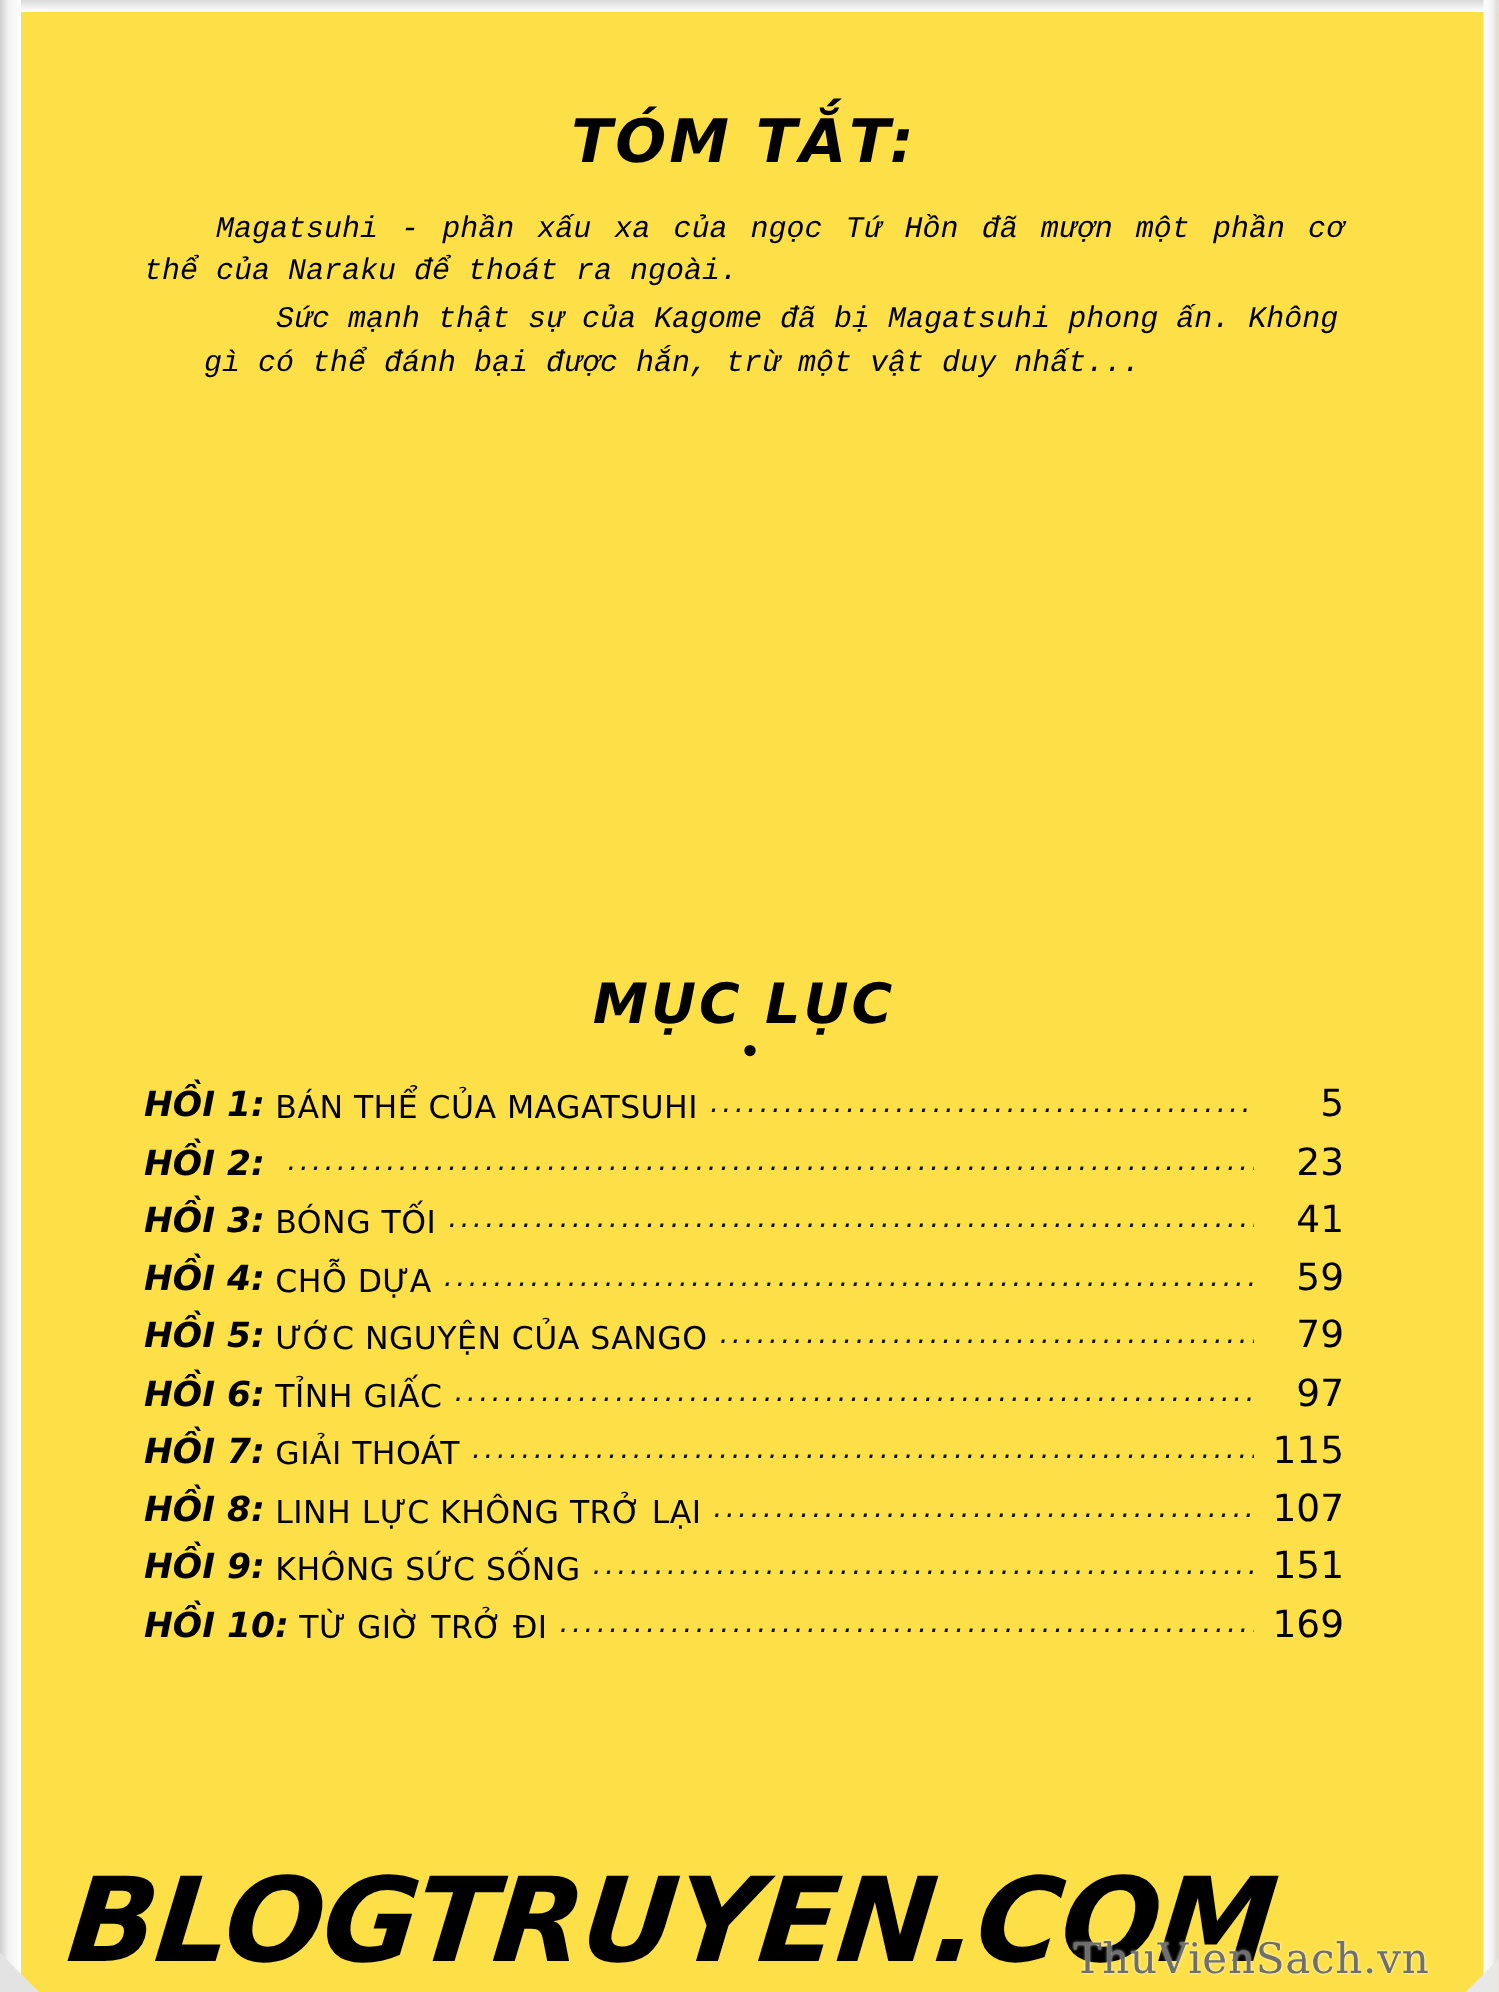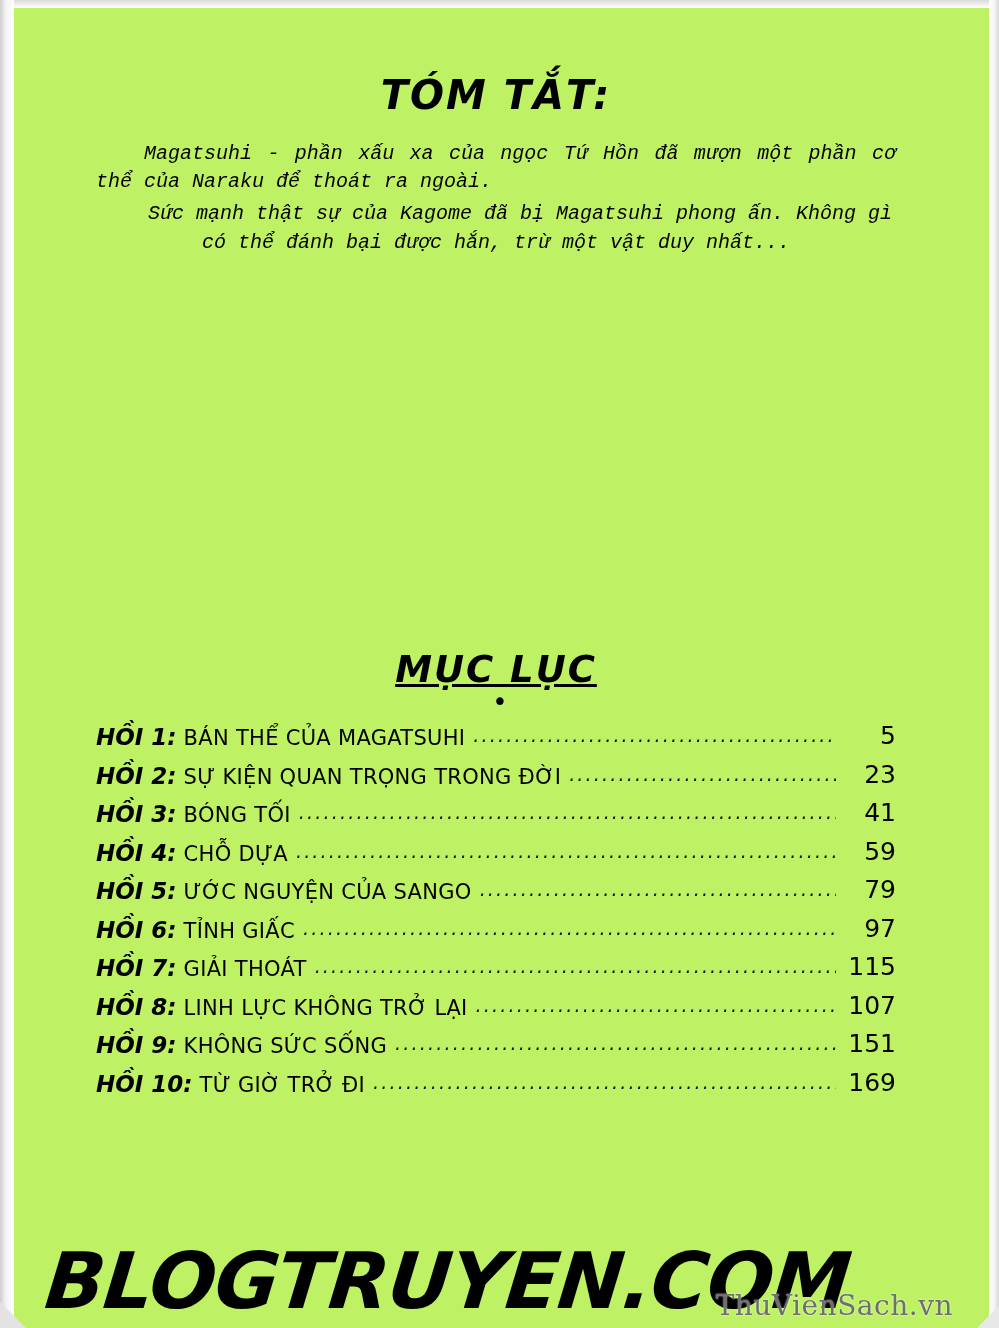--- a/index.html
+++ b/index.html
@@ -14,21 +14,21 @@
     overflow: hidden;
     font-family: "DejaVu Sans", sans-serif;
     color: #000000;
   }
 
   
   .page {
     position: absolute;
     left: 0; top: 0;
     width: 999px; height: 1328px;
-    background: #bef264;
+    background: #fde047;
   }
   .edge-left {
     position: absolute;
     left: 0; top: 0;
     width: 14px; height: 1328px;
     background: linear-gradient(90deg,#cfcfcf 0%, #f2f2f2 40%, #ffffff 100%);
   }
   .edge-right {
     position: absolute;
     right: 0; top: 0;
@@ -64,38 +64,38 @@
     line-height: 1.41;
     font-style: italic;
     text-align: justify;
     text-justify: inter-word;
     font-family: Liberation Mono, monospace;
   }
   .summary p.indent {
     text-indent: 48px;
   }
   .summary p.last {
-    text-align: center;
+    text-align: left;
+    margin-left: 40px;
   }
 
   
   .toc {
     position: absolute;
     left: 96px;
     top: 648px;
     width: 800px;
   }
   .toc-title {
     text-align: center;
     font-size: 37px;
     font-weight: bold;
     font-style: italic;
     letter-spacing: 2px;
     margin-bottom: 6px;
-    text-decoration: underline;
   }
   .toc-dot {
     text-align: center;
     font-size: 26px;
     line-height: 10px;
     margin: 0 0 14px 0;
     padding-left: 8px;
   }
   .toc-list {
     margin: 0;
@@ -209,21 +209,20 @@
     <div class="toc-dot">•</div>
     <ul class="toc-list">
       <li class="toc-row">
         <span class="toc-chapter">HỒI 1:</span>
         <span class="toc-label">BÁN THỂ CỦA MAGATSUHI</span>
         <span class="toc-leader">.........................................................................................................................</span>
         <span class="toc-page">5</span>
       </li>
       <li class="toc-row">
         <span class="toc-chapter">HỒI 2:</span>
-        <span class="toc-label">SỰ KIỆN QUAN TRỌNG TRONG ĐỜI</span>
         <span class="toc-leader">.........................................................................................................................</span>
         <span class="toc-page">23</span>
       </li>
       <li class="toc-row">
         <span class="toc-chapter">HỒI 3:</span>
         <span class="toc-label">BÓNG TỐI</span>
         <span class="toc-leader">.........................................................................................................................</span>
         <span class="toc-page">41</span>
       </li>
       <li class="toc-row">

